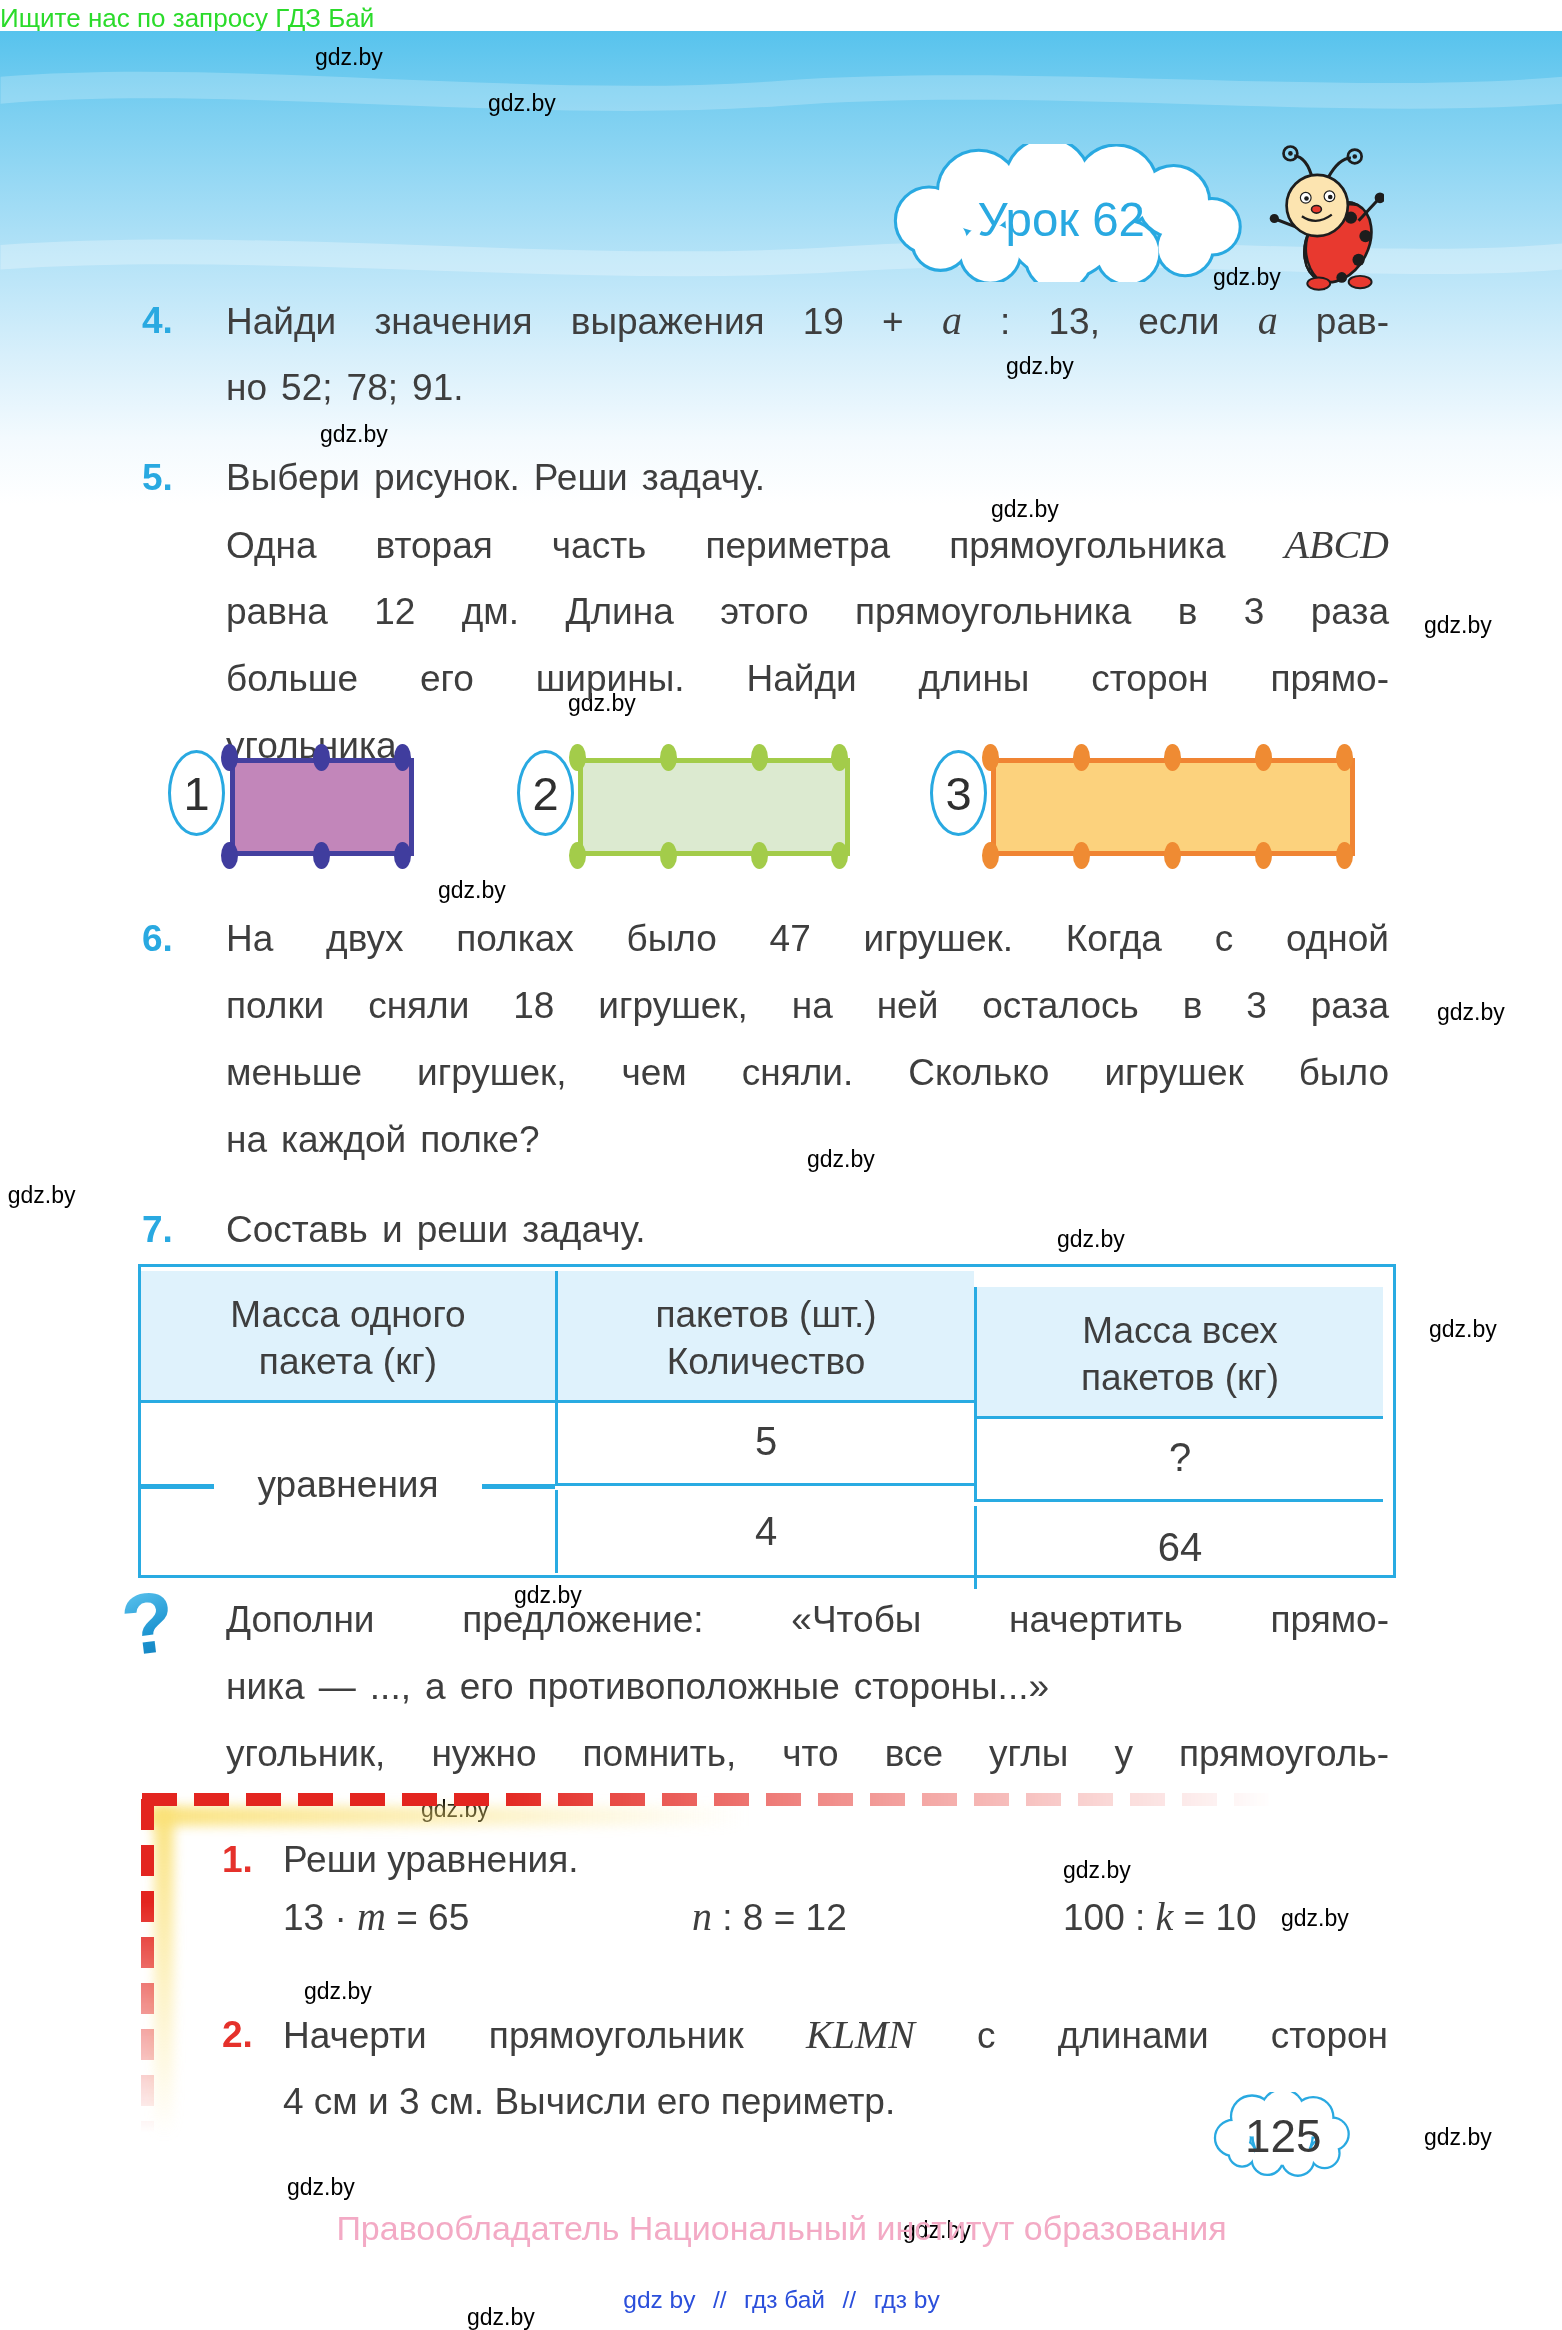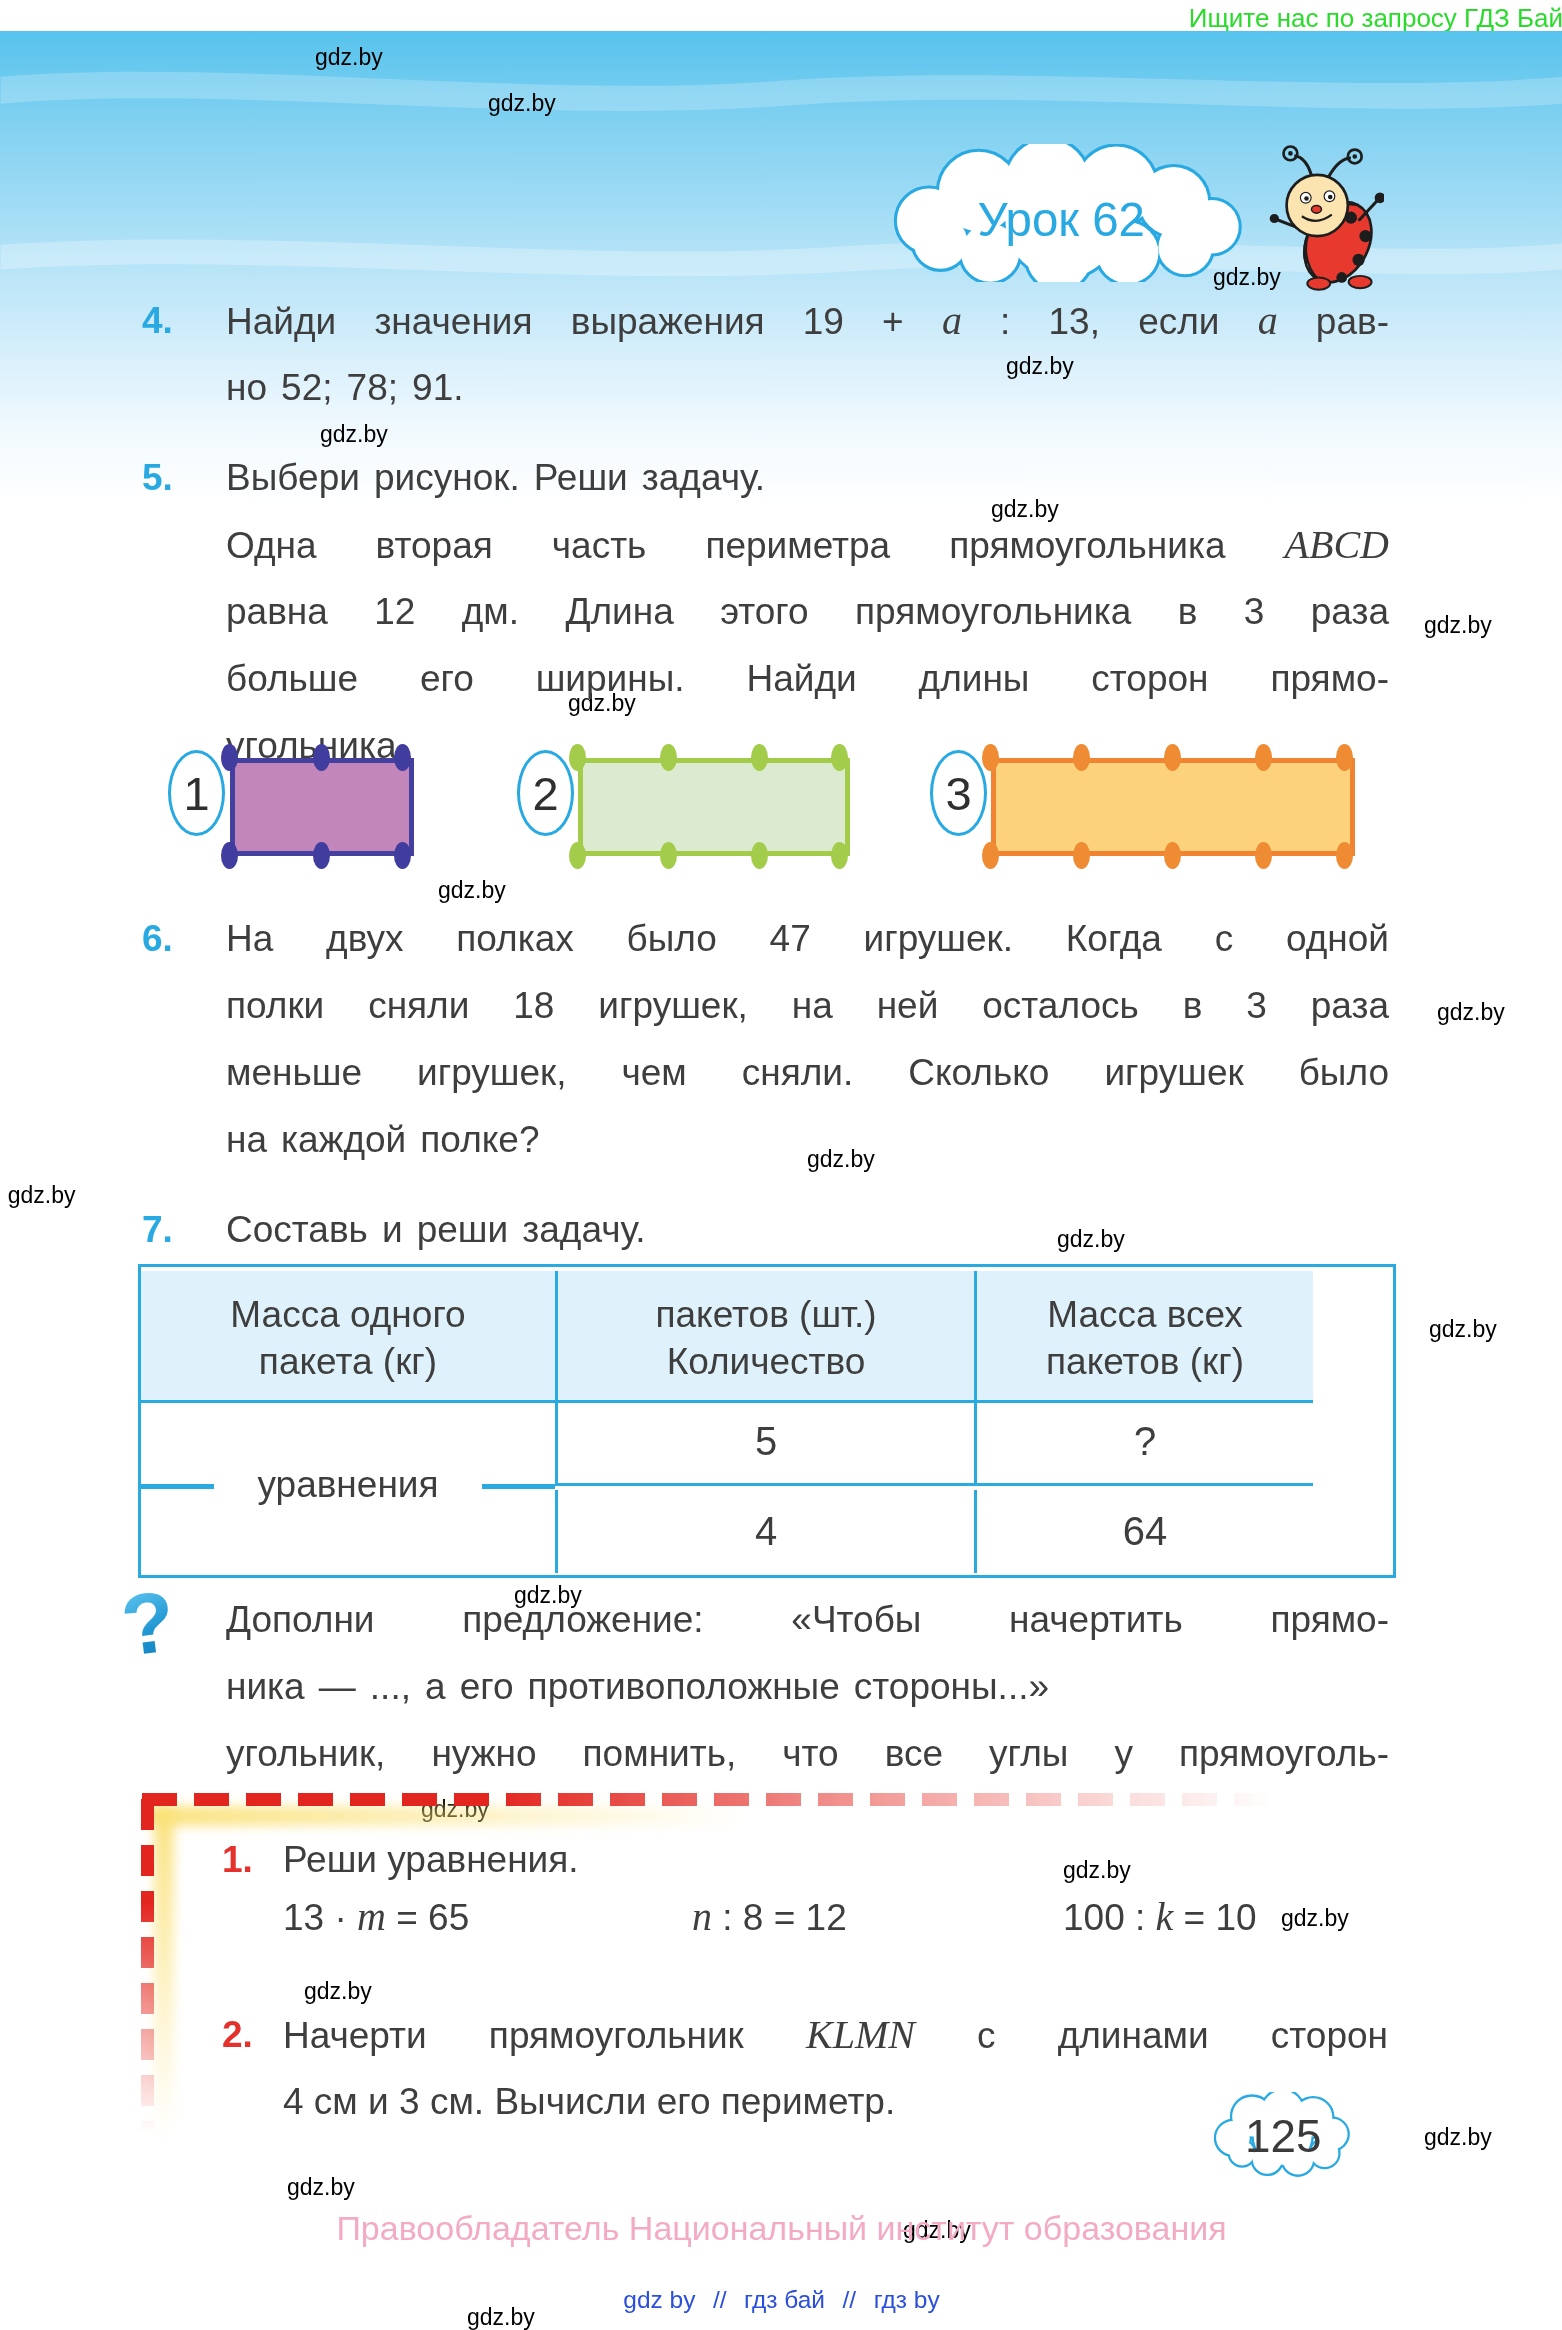--- a/index.html
+++ b/index.html
@@ -1,20 +1,20 @@
 <!DOCTYPE html>
 <html style="font-size:12.2px"><head>
 <meta charset="utf-8">
 <style>
   html,body{margin:0;padding:0;}
   body{width:1563px;height:2330px;position:relative;background:#ffffff;
        font-family:"Liberation Sans",sans-serif;color:#3e3e3e;overflow:hidden;}
 
   
-  .top-notice{position:absolute;top:3.1px;left:0;width:100%;text-align:right;
+  .top-notice{position:absolute;top:3.1px;left:0;width:100%;text-align:left;
     font-size:26px;color:#2bdb2b;}
 
   
   .sky{position:absolute;top:31px;left:0;width:1563px;height:474px;
     background:linear-gradient(180deg,#57c3ed 0%,#7ed0f1 18%,#aadff6 42%,#d7effb 68%,#f3fafe 86%,#ffffff 100%);}
   .sky svg{position:absolute;top:0;left:0;}
 
   
   .wm{position:absolute;font-size:23px;color:#000000;white-space:nowrap;}
 
@@ -45,21 +45,21 @@
   .r3 .dot{background:#ef8b33;}
 
   
   .ttable{position:absolute;left:138px;top:1264px;width:1258px;height:314px;
     border:3.8px solid #29abe2;box-sizing:border-box;background:#fff;}
   .tcell{position:absolute;box-sizing:border-box;font-size:37px;color:#3e3e3e;}
   .thead{background:#dff2fc;border-bottom:3.8px solid #29abe2;text-align:center;
     line-height:47px;padding-top:20px;}
   .tcol-a{left:0;width:414px;}
   .tcol-b{left:414px;width:419px;border-left:3.8px solid #29abe2;}
-  .tcol-c{left:833px;width:339px;border-left:3.8px solid #29abe2;}
+  .tcol-c{left:833px;width:409px;border-left:3.8px solid #29abe2;margin-top:16px;}
   .thr{height:132px;top:4px;}
   .tnum{display:flex;align-items:center;justify-content:center;font-size:40px;}
   .trow1{top:132px;height:87px;border-bottom:3.8px solid #29abe2;}
   .trow2{top:223px;height:83px;}
   .stub{position:absolute;height:4.6px;background:#29abe2;top:217px;}
   .same-word{position:absolute;left:0;width:414px;top:197px;text-align:center;
     font-size:37px;color:#3e3e3e;}
 
   
   .qmark{position:absolute;left:122px;top:1574px;font-size:86px;font-weight:700;

